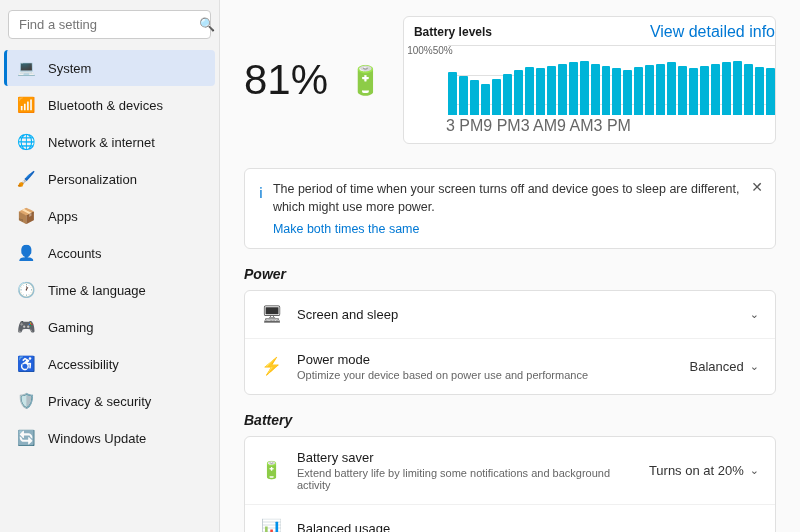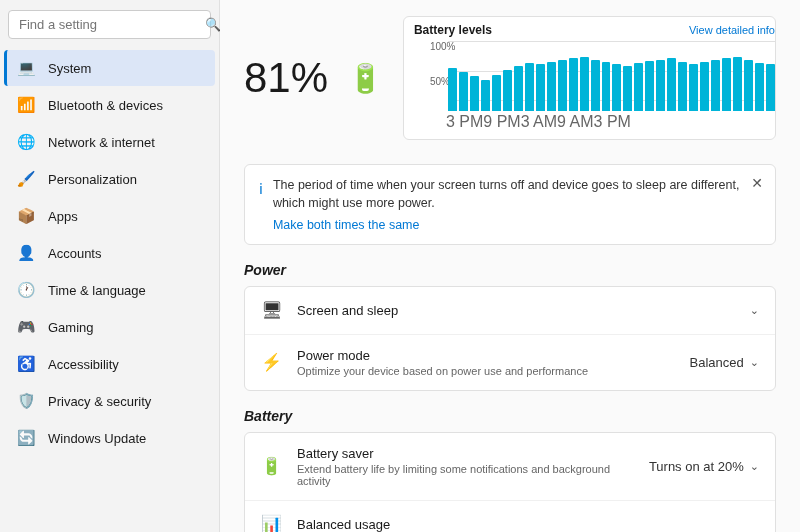--- a/index.html
+++ b/index.html
@@ -26,21 +26,21 @@
     }
 
     .search-bar {
       display: flex;
       align-items: center;
       margin: 10px 8px 10px 8px;
       background: #fff;
       border: 1px solid #ccc;
       border-radius: 4px;
       padding: 6px 10px;
-      gap: 10px;
+      gap: 4px;
     }
 
     .search-bar input {
       border: none;
       outline: none;
       font-size: 13px;
       background: transparent;
       flex: 1;
       color: #555;
     }
@@ -127,39 +127,39 @@
       margin-bottom: 4px;
     }
 
     .chart-title {
       font-size: 12px;
       font-weight: 600;
       color: #1a1a1a;
     }
 
     .chart-link {
-      font-size: 11px;
+      font-size: 16px;
       color: #0078d4;
       cursor: pointer;
       text-decoration: none;
     }
 
     .chart-container {
       position: relative;
       height: 70px;
     }
 
     .chart-labels-y {
       position: absolute;
-      left: 16px;
+      left: 0;
       top: 0;
       height: 100%;
       display: flex;
-      flex-direction: column;
-      justify-content: space-between;
+      flex-direction: row;
+      justify-content: center;
       font-size: 10px;
       color: #666;
       width: 32px;
     }
 
     .chart-bars-area {
       margin-left: 34px;
       height: 100%;
       display: flex;
       align-items: flex-end;

